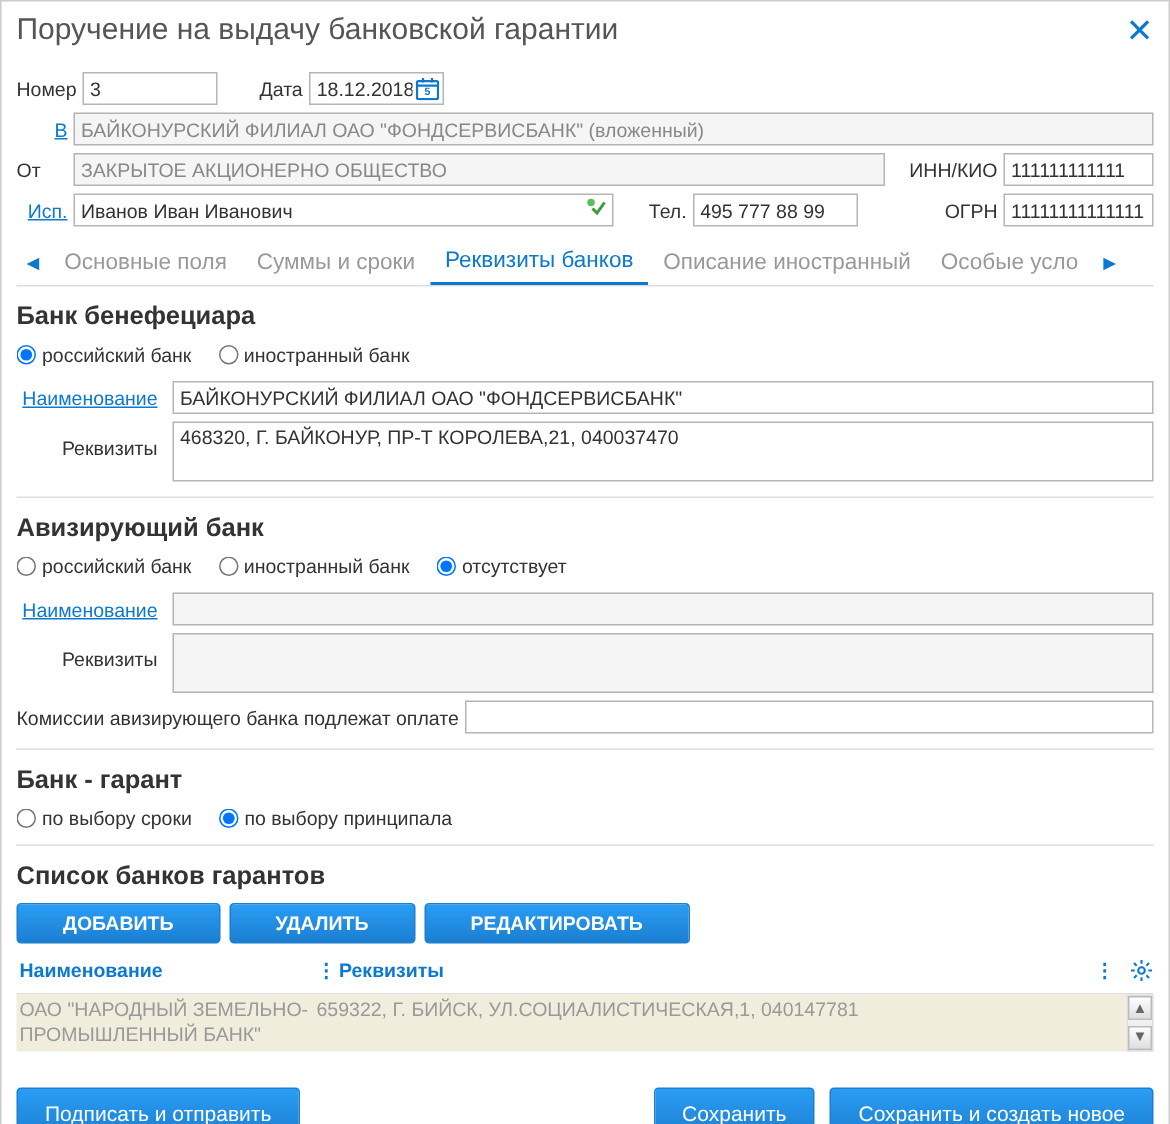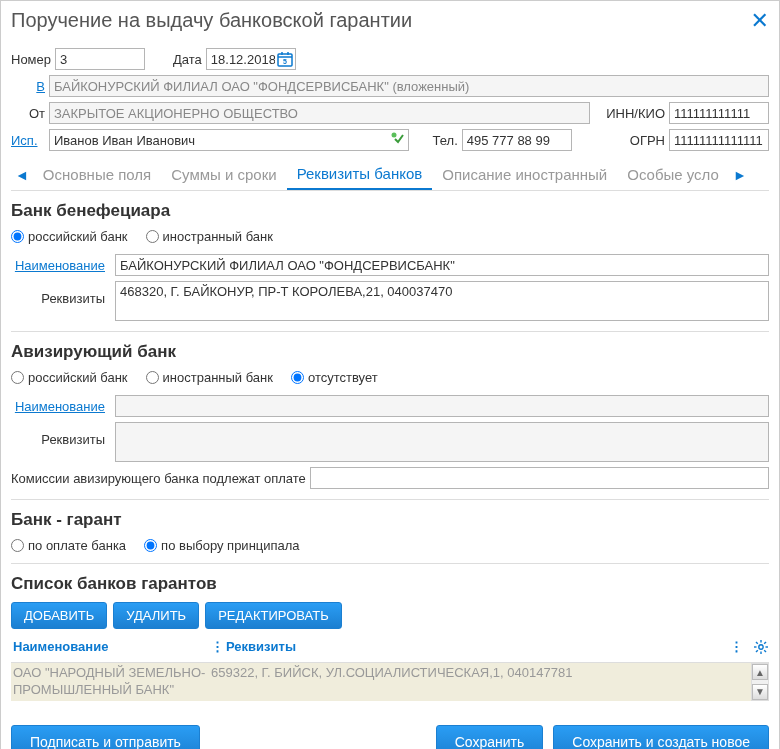--- a/index.html
+++ b/index.html
@@ -20,21 +20,21 @@
 .cal-icon { position: absolute; right: 3px; top: 3px; width: 16px; height: 16px; color: #0b79d0; cursor: pointer; }
 .tabs { display: flex; align-items: center; border-bottom: 1px solid #ddd; margin: 8px 0 10px 0; font-size: 15px; }
 .tab { padding: 6px 10px; color: #999; cursor: pointer; white-space: nowrap; }
 .tab.active { color: #0b79d0; border-bottom: 2px solid #0b79d0; }
 .tab-arrow { color: #0b79d0; font-size: 14px; padding: 0 4px; cursor: pointer; }
 .section-hdr { font-weight: bold; font-size: 17px; margin: 10px 0 8px 0; }
 .radio-row { display: flex; gap: 18px; margin: 6px 0 10px 0; align-items: center; }
 .radio-item { display: flex; align-items: center; gap: 4px; cursor: pointer; }
 .radio-item input { margin: 0; }
 .hr { border: none; border-top: 1px solid #ddd; margin: 10px 0; }
-.btn-blue { background: linear-gradient(#2a9df4, #1b7fd1); color: #fff; border: 1px solid #1b7fd1; border-radius: 3px; padding: 5px 12px; font-size: 13px; cursor: pointer; font-weight: normal; }
+.btn-blue { background: linear-gradient(#2a9df4, #1b7fd1); color: #fff; border: 1px solid #1b7fd1; border-radius: 3px; padding: 5px 30px; font-size: 13px; cursor: pointer; font-weight: bold; }
 .btn-row { display: flex; gap: 6px; margin: 6px 0; }
 .grid { border: 0; margin-top: 4px; }
 .grid-head { display: flex; background: #fff; border-bottom: 1px solid #ddd; font-weight: bold; padding: 4px 0; }
 .grid-head .col1 { width: 200px; color: #0b79d0; padding-left: 2px;}
 .grid-head .col2 { flex: 1; color: #0b79d0; }
 .grip-dots { color: #0b79d0; letter-spacing: -2px; font-weight: bold; margin-right: 4px;}
 .gear { color: #0b79d0; cursor: pointer; }
 .grid-body { display: flex; position: relative; }
 .grid-rows { flex: 1; }
 .grid-row { display: flex; padding: 2px 0; }
@@ -73,29 +73,29 @@
           </svg>
       </div>
     </div>
 
     <div class="row">
       <span class="lbl lbl-link" style="width:34px; text-align:right;">В</span>
       <input type="text" disabled="" style="flex: 1 1 0%;" value="БАЙКОНУРСКИЙ ФИЛИАЛ ОАО &quot;ФОНДСЕРВИСБАНК&quot; (вложенный)">
     </div>
 
     <div class="row">
-      <span class="lbl" style="width:34px; text-align:right;">От</span>
+      <span class="lbl" style="width:34px; ">От</span>
       <input type="text" disabled="" style="flex: 1 1 0%;" value="ЗАКРЫТОЕ АКЦИОНЕРНО ОБЩЕСТВО">
       <span style="width:8px"></span>
       <span class="lbl">ИНН/КИО</span>
       <input type="text" style="width: 100px;" value="111111111111">
     </div>
 
     <div class="row">
-      <span class="lbl lbl-link" style="width:34px; ">Исп.</span>
+      <span class="lbl lbl-link" style="width:34px; text-align:right;">Исп.</span>
       <div style="flex:1; position:relative;">
         <input type="text" style="width: 100%; padding-right: 33px;" value="Иванов Иван Иванович">
         <span style="position:absolute; right:4px; top:3px;">
           <svg width="14" height="14" viewBox="0 0 14 14">
               <path d="M4 7 L7 10 L12 3" stroke="#3a9b3a" stroke-width="2" fill="none"></path>
               <circle cx="3" cy="3" r="2.5" fill="#5bbf5b"></circle>
             </svg>
         </span>
       </div>
       <span style="width:16px"></span>
@@ -165,21 +165,21 @@
       <span class="lbl">Комиссии авизирующего банка подлежат оплате</span>
       <input type="text" style="flex: 1 1 0%;" value="">
     </div>
 
     <hr class="hr">
 
     <div class="section-hdr">Банк - гарант</div>
     <div class="radio-row">
       <label class="radio-item">
           <input type="radio" name="guar" style="">
-          <span>по оплате банка</span>
+          <span>по выбору сроки</span>
         </label>
       <label class="radio-item">
           <input type="radio" name="guar" checked="" style="">
           <span>по выбору принципала</span>
         </label>
     </div>
 
     <hr class="hr">
 
     <div class="section-hdr">Список банков гарантов</div>

